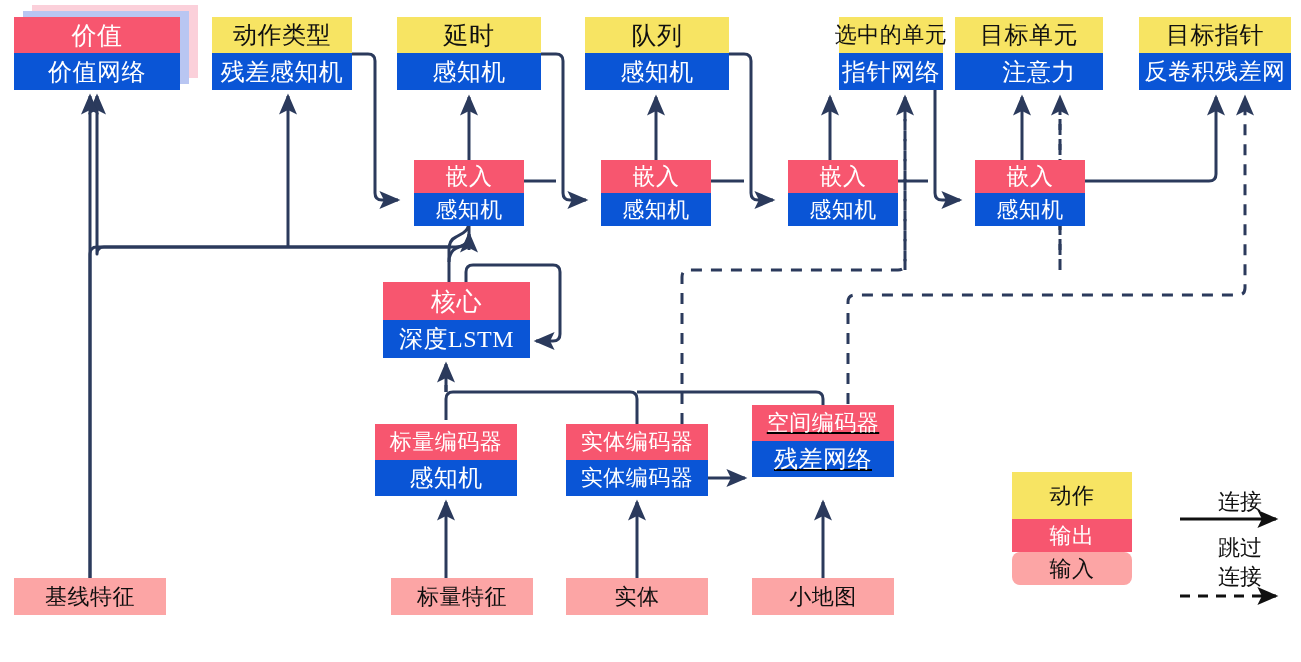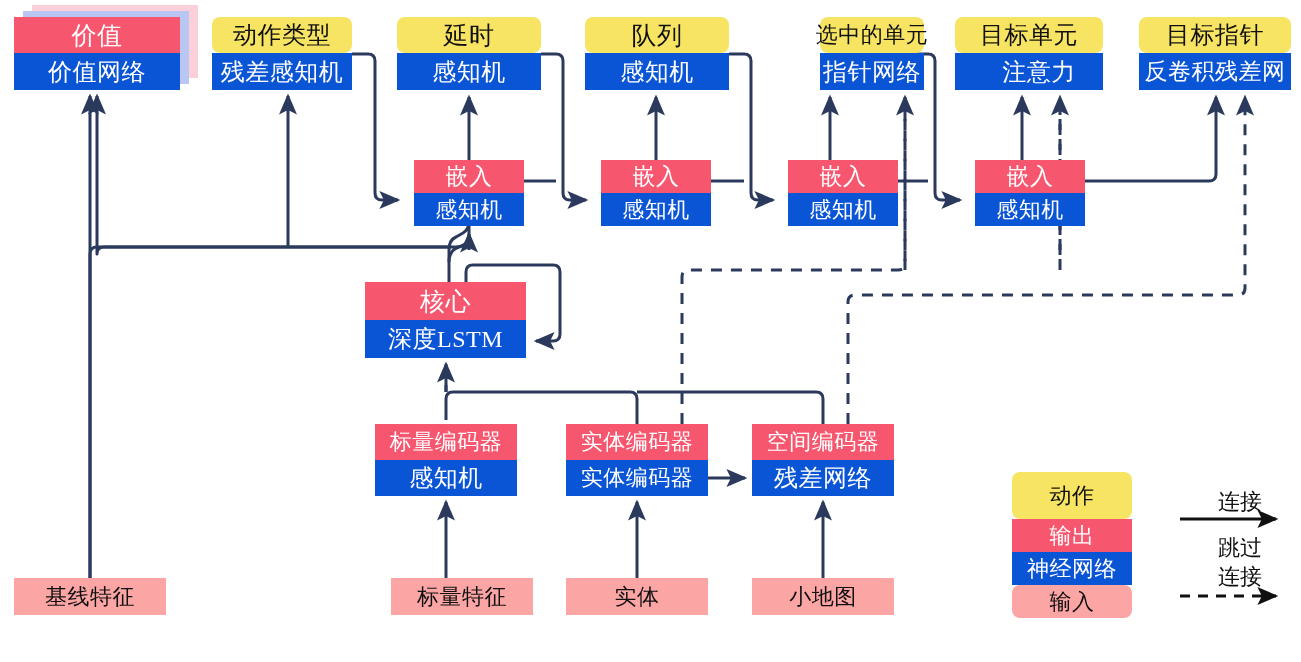--- a/index.html
+++ b/index.html
@@ -4,21 +4,21 @@
 <style>
   html,body{margin:0;padding:0;background:#ffffff;}
   body{width:1301px;height:662px;overflow:hidden;
        font-family:"Liberation Serif","DejaVu Serif",serif;}
   #stage{position:relative;width:1301px;height:662px;background:#fff;}
   svg.wires{position:absolute;left:0;top:0;width:1301px;height:662px;pointer-events:none;}
 
   .node{position:absolute;box-sizing:border-box;}
   .band{box-sizing:border-box;width:100%;display:flex;align-items:center;
         justify-content:center;line-height:1;white-space:nowrap;letter-spacing:.5px;}
-  .band.action{background:#f7e463;color:#101010;border-radius:8px;}
+  .band.action{background:#f7e463;color:#101010;}
   .band.output{background:#f7566f;color:#ffffff;}
   .band.net{background:#0a55d6;color:#ffffff;}
   .band.input{background:#fca5a5;color:#101010;}
 
   .shadow{position:absolute;}
 
   
   #legend{position:absolute;}
   #legend .band{justify-content:center;}
   .leg-label{position:absolute;text-align:center;color:#101010;white-space:nowrap;}
@@ -130,21 +130,21 @@
   <div class="node" style="left:397px;top:17px;width:144px;height:73px;">
     <div class="band action" style="height:36px;font-size:25px;">延时</div>
     <div class="band net" style="height:37px;font-size:24px;">感知机</div>
   </div>
 
   <div class="node" style="left:585px;top:17px;width:144px;height:73px;">
     <div class="band action" style="height:36px;font-size:25px;">队列</div>
     <div class="band net" style="height:37px;font-size:24px;">感知机</div>
   </div>
 
-  <div class="node" style="left:780px;top:17px;width:144px;height:73px;padding-left:40px;">
+  <div class="node" style="left:799px;top:17px;width:144px;height:73px;padding-left:40px;">
     <div class="band action" style="height:36px;font-size:22px;">选中的单元</div>
     <div class="band net" style="height:37px;font-size:24px;">指针网络</div>
   </div>
 
   <div class="node" style="left:955px;top:17px;width:148px;height:73px;">
     <div class="band action" style="height:36px;font-size:24px;">目标单元</div>
     <div class="band net" style="height:37px;font-size:24px;padding-left:20px;">注意力</div>
   </div>
 
   <div class="node" style="left:1139px;top:17px;width:152px;height:73px;">
@@ -162,55 +162,54 @@
   </div>
   <div class="node" style="left:788px;top:160px;width:110px;height:66px;">
     <div class="band output" style="height:33px;font-size:23px;">嵌入</div>
     <div class="band net" style="height:33px;font-size:22px;">感知机</div>
   </div>
   <div class="node" style="left:975px;top:160px;width:110px;height:66px;">
     <div class="band output" style="height:33px;font-size:23px;">嵌入</div>
     <div class="band net" style="height:33px;font-size:22px;">感知机</div>
   </div>
 
-  <div class="node" style="left:365px;top:282px;width:161px;height:76px;">
+  <div class="node" style="left:383px;top:282px;width:147px;height:76px;">
     <div class="band output" style="height:38px;font-size:25px;">核心</div>
     <div class="band net" style="height:38px;font-size:24px;">深度LSTM</div>
   </div>
 
   <div class="node" style="left:375px;top:424px;width:142px;height:72px;">
     <div class="band output" style="height:36px;font-size:22px;">标量编码器</div>
     <div class="band net" style="height:36px;font-size:24px;">感知机</div>
   </div>
   <div class="node" style="left:566px;top:424px;width:142px;height:72px;">
     <div class="band output" style="height:36px;font-size:22px;">实体编码器</div>
     <div class="band net" style="height:36px;font-size:22px;">实体编码器</div>
   </div>
-  <div class="node" style="left:752px;top:424px;width:142px;height:72px;">
+  <div class="node" style="left:752px;top:405px;width:142px;height:72px;text-decoration:underline;">
     <div class="band output" style="height:36px;font-size:22px;">空间编码器</div>
     <div class="band net" style="height:36px;font-size:24px;">残差网络</div>
   </div>
 
   <div class="node" style="left:14px;top:578px;width:152px;height:37px;">
     <div class="band input" style="height:37px;font-size:22px;">基线特征</div>
   </div>
   <div class="node" style="left:375px;top:578px;width:142px;height:37px;margin-left:16px;">
     <div class="band input" style="height:37px;font-size:22px;">标量特征</div>
   </div>
   <div class="node" style="left:566px;top:578px;width:142px;height:37px;">
     <div class="band input" style="height:37px;font-size:22px;">实体</div>
   </div>
   <div class="node" style="left:752px;top:578px;width:142px;height:37px;">
     <div class="band input" style="height:37px;font-size:22px;">小地图</div>
   </div>
 
   <div id="legend" style="left:1012px;top:472px;width:120px;height:132px;">
     <div class="band action" style="height:47px;font-size:22px;">动作</div>
     <div class="band output" style="height:33px;font-size:22px;">输出</div>
-    <div class="band net" style="height:33px;font-size:22px;">神经网络</div>
     <div class="band input" style="height:33px;font-size:22px;border-radius:8px;">输入</div>
   </div>
 
   <div class="leg-label" style="left:1185px;top:487px;width:110px;font-size:22px;">连接</div>
   <div class="leg-label" style="left:1185px;top:533px;width:110px;font-size:22px;">跳过</div>
   <div class="leg-label" style="left:1185px;top:562px;width:110px;font-size:22px;">连接</div>
 
   <svg class="wires" viewBox="0 0 1301 662">
     <g fill="none" stroke="#101010" stroke-width="3">
       <path d="M 1180 519 L 1276 519" marker-end="url(#ahk)"></path>

